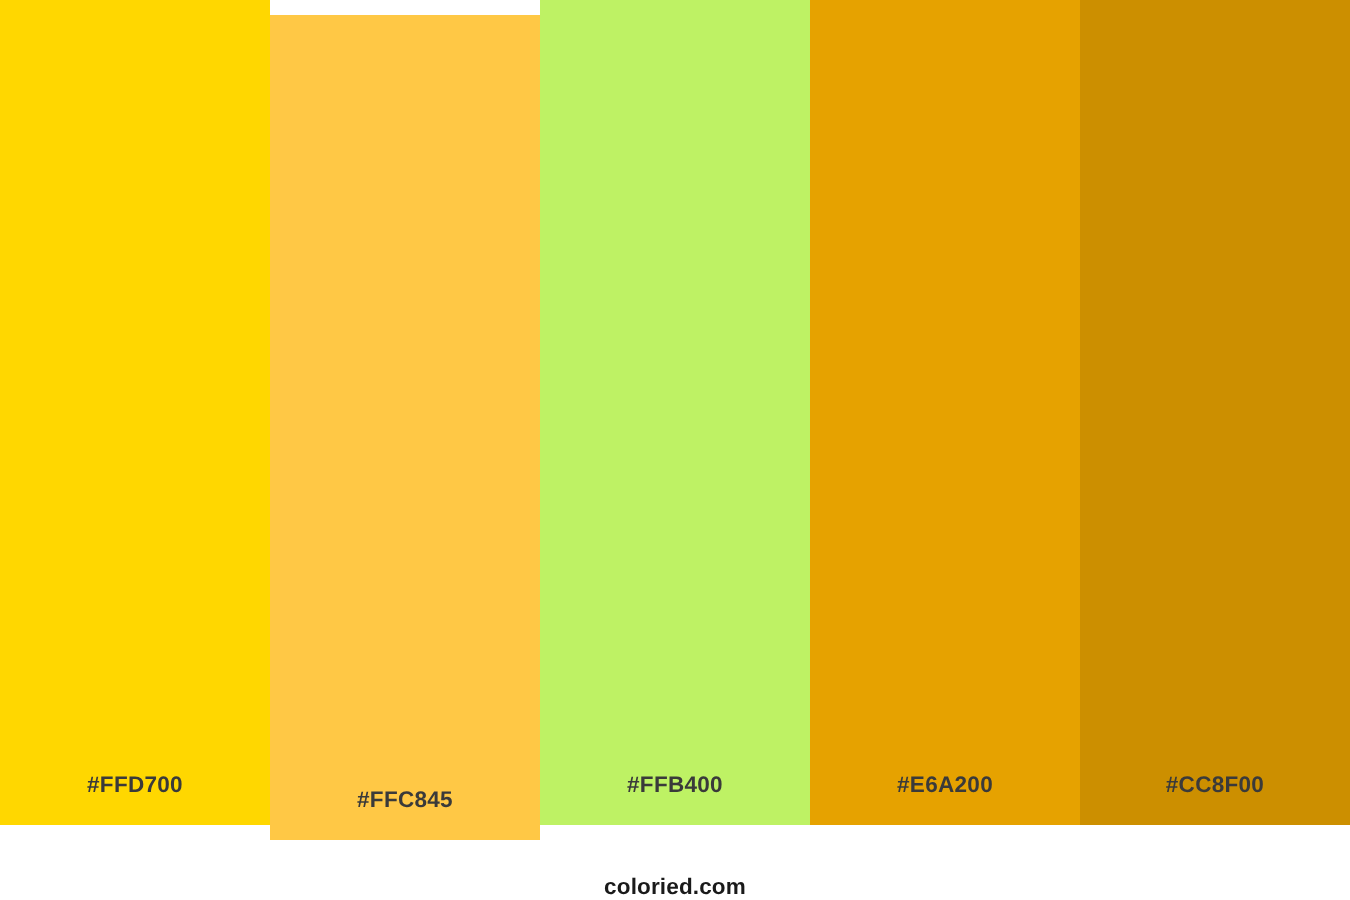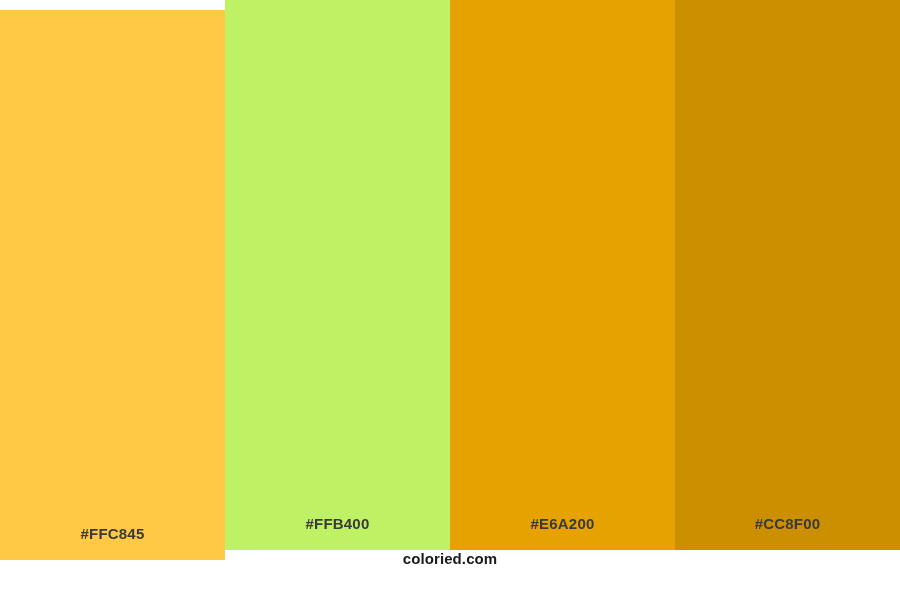--- a/index.html
+++ b/index.html
@@ -41,38 +41,41 @@
     letter-spacing: 0.2px;
     margin-bottom: 18px;
     font-family: "Liberation Sans", sans-serif;
     white-space: nowrap;
   }
   .footer {
     width: 900px;
     height: 50px;
     background: #ffffff;
     display: flex;
-    align-items: flex-start;
+    align-items: flex-end;
     justify-content: center;
   }
   .footer-brand {
     font-size: 15px;
     font-weight: bold;
     color: #1a1a1a;
     font-family: "Liberation Sans", sans-serif;
     letter-spacing: 0.1px;
   }
 </style>
 </head>
 <body>
 
 <div class="palette-page">
 
   <div class="swatch-row">
 
+    <div class="swatch" style="background-color: rgb(255, 215, 0);">
+      <span class="swatch-label" style="color: rgb(58, 58, 58);">#FFD700</span>
+    </div>
 
     <div class="swatch" style="background-color: rgb(255, 200, 69); margin-top: 10px;">
       <span class="swatch-label" style="color: rgb(58, 58, 58);">#FFC845</span>
     </div>
 
     <div class="swatch" style="background-color: #bef264;">
       <span class="swatch-label" style="color: rgb(58, 58, 58);">#FFB400</span>
     </div>
 
     <div class="swatch" style="background-color: rgb(230, 162, 0);">

